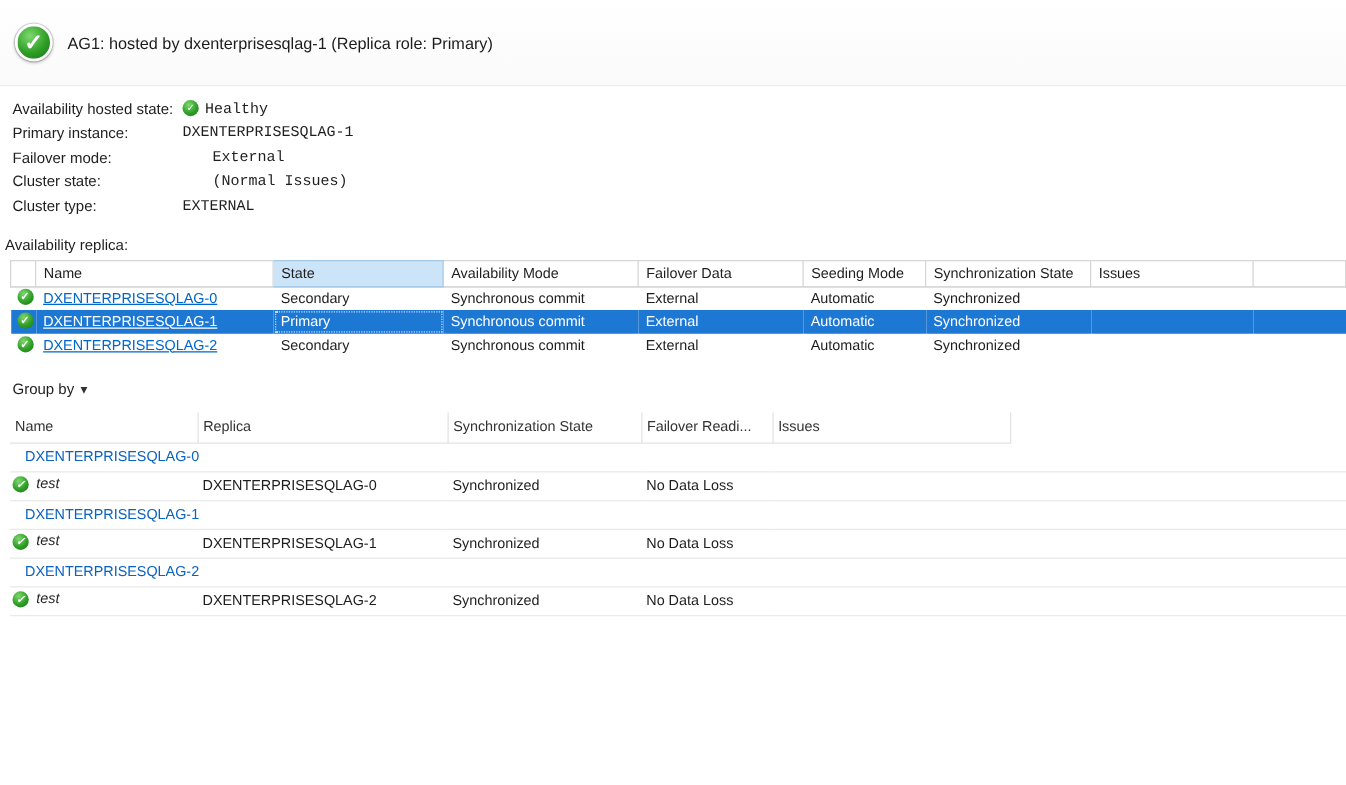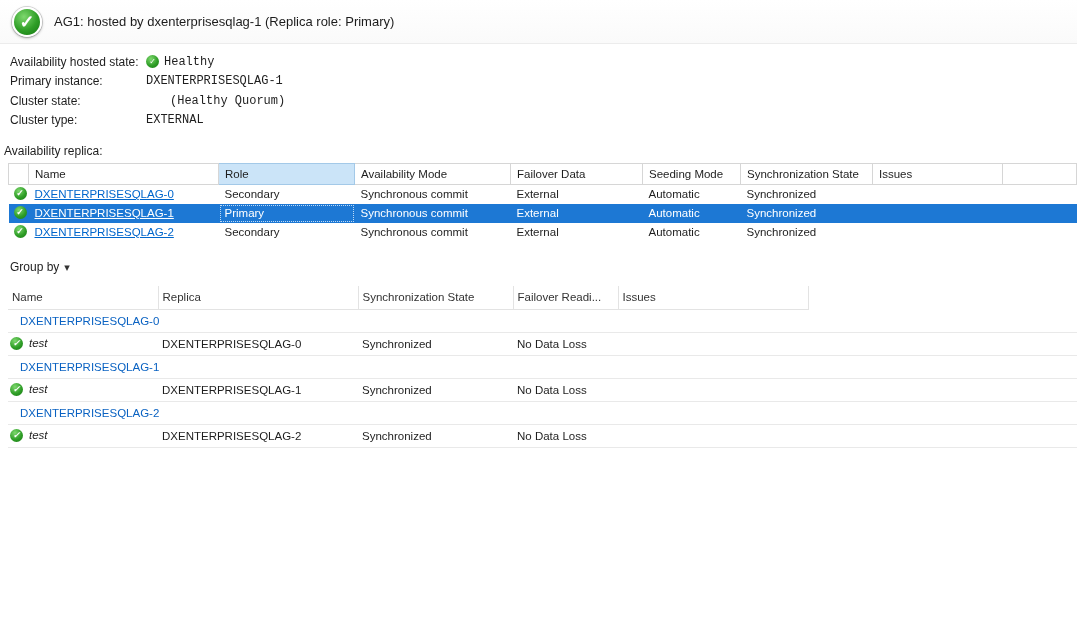--- a/index.html
+++ b/index.html
@@ -6,21 +6,21 @@
   html, body { width: 1077px; height: 628px; overflow: hidden; }
   body {
     font-family: "Liberation Sans", sans-serif;
     background: #ffffff;
     color: #1e1e1e;
     font-size: 12px;
   }
 
   
   .top-header {
-    height: 44px;
+    height: 69px;
     display: flex;
     align-items: center;
     gap: 12px;
     padding-left: 12px;
     background: linear-gradient(#ffffff, #fafafa);
     border-bottom: 1px solid #ececec;
   }
   .title { font-size: 13px; font-weight: normal; color: #1c1c1c; }
 
   
@@ -142,23 +142,29 @@
       <span>Healthy</span>
     </span>
   </div>
   <div class="summary-row">
     <span class="summary-label">Primary instance:</span>
     <span class="summary-value">
         <span>DXENTERPRISESQLAG-1</span>
       </span>
   </div>
   <div class="summary-row indent">
+    <span class="summary-label">Failover mode:</span>
+    <span class="summary-value">
+        <span>External</span>
+      </span>
+  </div>
+  <div class="summary-row indent">
     <span class="summary-label">Cluster state:</span>
     <span class="summary-value">
-        <span>(Healthy Quorum)</span>
+        <span>(Normal Issues)</span>
       </span>
   </div>
   <div class="summary-row">
     <span class="summary-label">Cluster type:</span>
     <span class="summary-value">
         <span>EXTERNAL</span>
       </span>
   </div>
 </div>
 
@@ -174,21 +180,21 @@
     <col style="width:132px">
       <col style="width:98px">
       <col style="width:132px">
       <col style="width:130px">
       <col>
   </colgroup>
   <thead>
     <tr>
       <th></th>
       <th>Name</th>
-      <th class="sorted">Role</th>
+      <th class="sorted">State</th>
       <th>Availability Mode</th>
       <th>Failover Data</th>
       <th>Seeding Mode</th>
       <th>Synchronization State</th>
       <th>Issues</th>
       <th class="th-filler"></th>
     </tr>
   </thead>
   <tbody>
     <tr>

